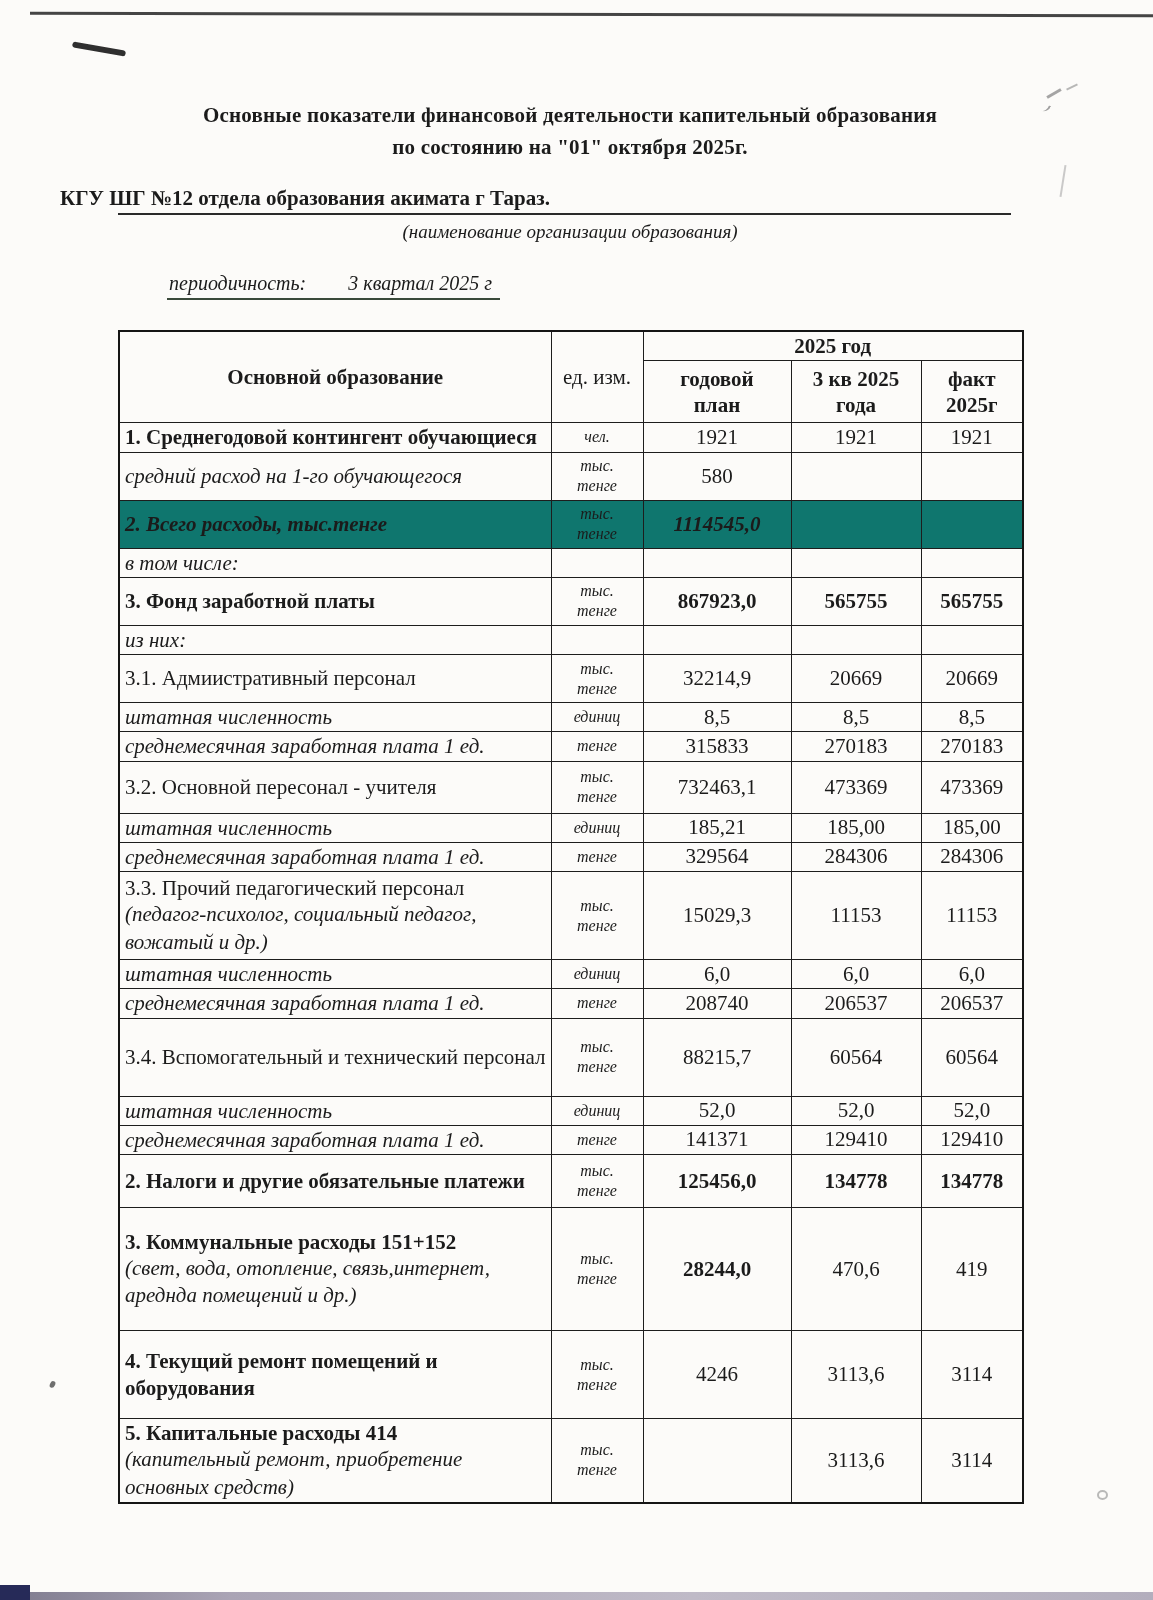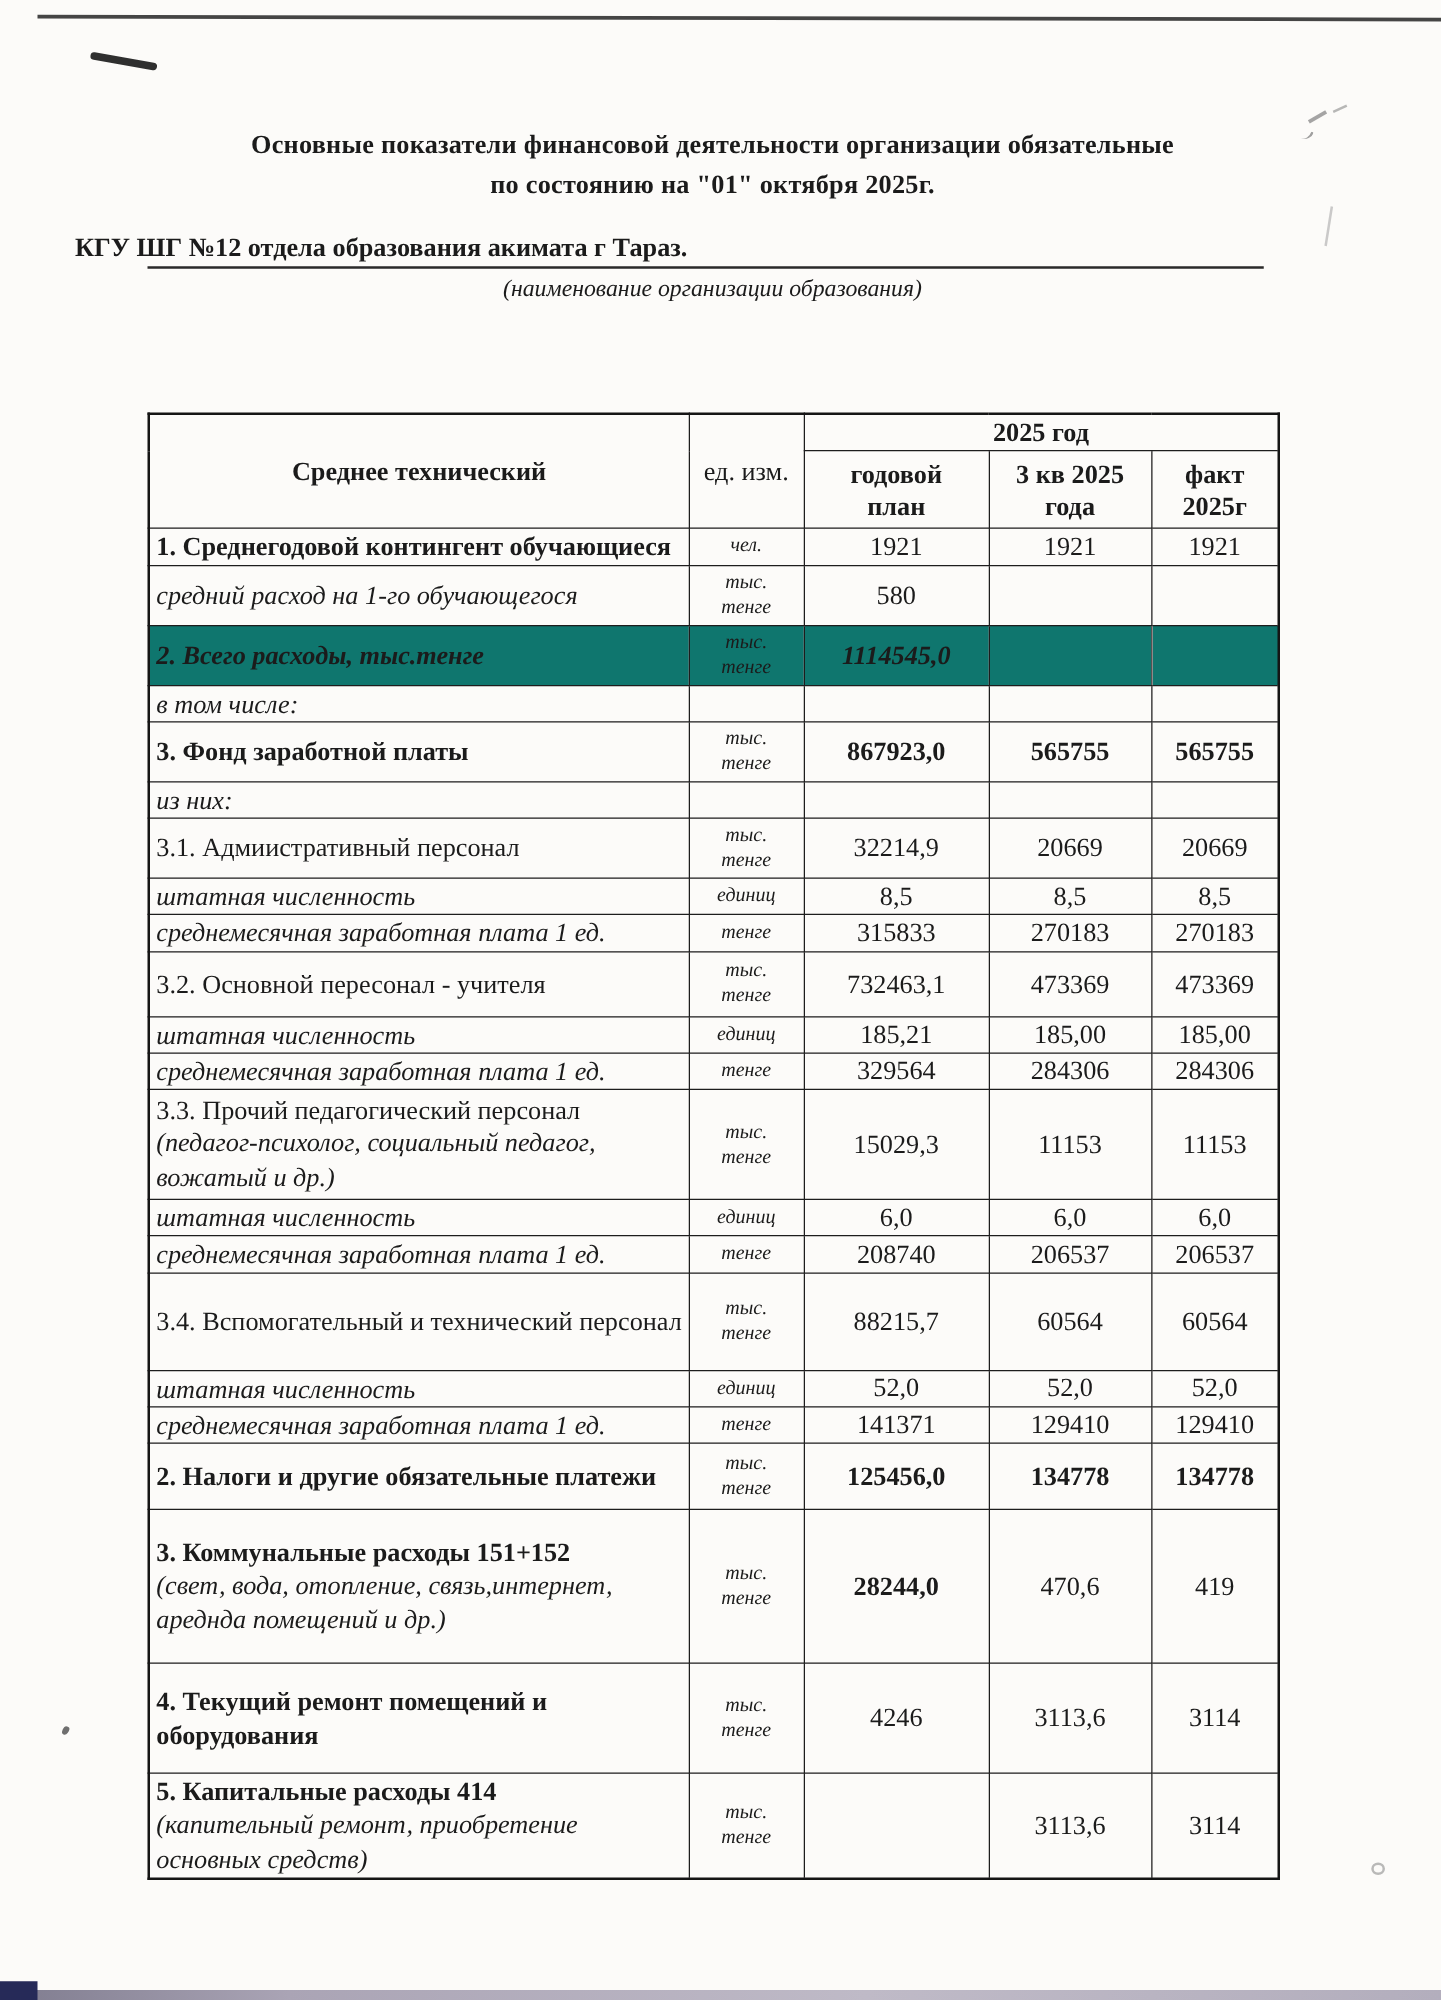--- a/index.html
+++ b/index.html
@@ -71,37 +71,40 @@
   <div class="pen-mark"></div>
   <div class="pencil-a"></div>
   <div class="pencil-b"></div>
   <div class="pencil-c"></div>
   <div class="pencil-d"></div>
   <div class="ink-speck"></div>
   <div class="speck-r"></div>
   <div class="scan-bottom-band"></div>
   <div class="scan-bottom-block"></div>
 
-  <div class="title title-1">Основные показатели финансовой деятельности организации обязательные</div>
+  <div class="title title-1">Основные показатели финансовой деятельности капительный образования</div>
   <div class="title title-2">по состоянию на "01" октября  2025г.</div>
   <div class="org-name">КГУ ШГ №12  отдела образования акимата г Тараз.</div>
   <div class="org-rule"></div>
   <div class="org-caption">(наименование организации образования)</div>
+  <div class="periodicity">
+    <span>периодичность:</span><span class="val">3 квартал 2025 г</span>
+  </div>
 
   <table class="fin">
     <colgroup>
       <col style="width:432px">
         <col style="width:92px">
         <col style="width:148px">
         <col style="width:130px">
         <col style="width:102px">
     </colgroup>
     <thead>
       <tr style="height:26px">
-        <th rowspan="2">Среднее технический</th>
+        <th rowspan="2">Основной образование</th>
         <th rowspan="2" style="font-weight:normal">ед. изм.</th>
         <th colspan="3">2025 год</th>
       </tr>
       <tr style="height:62px">
         <th class="pre">годовой
 план</th>
         <th class="pre">3 кв 2025
 года</th>
         <th>факт  2025г</th>
       </tr>

